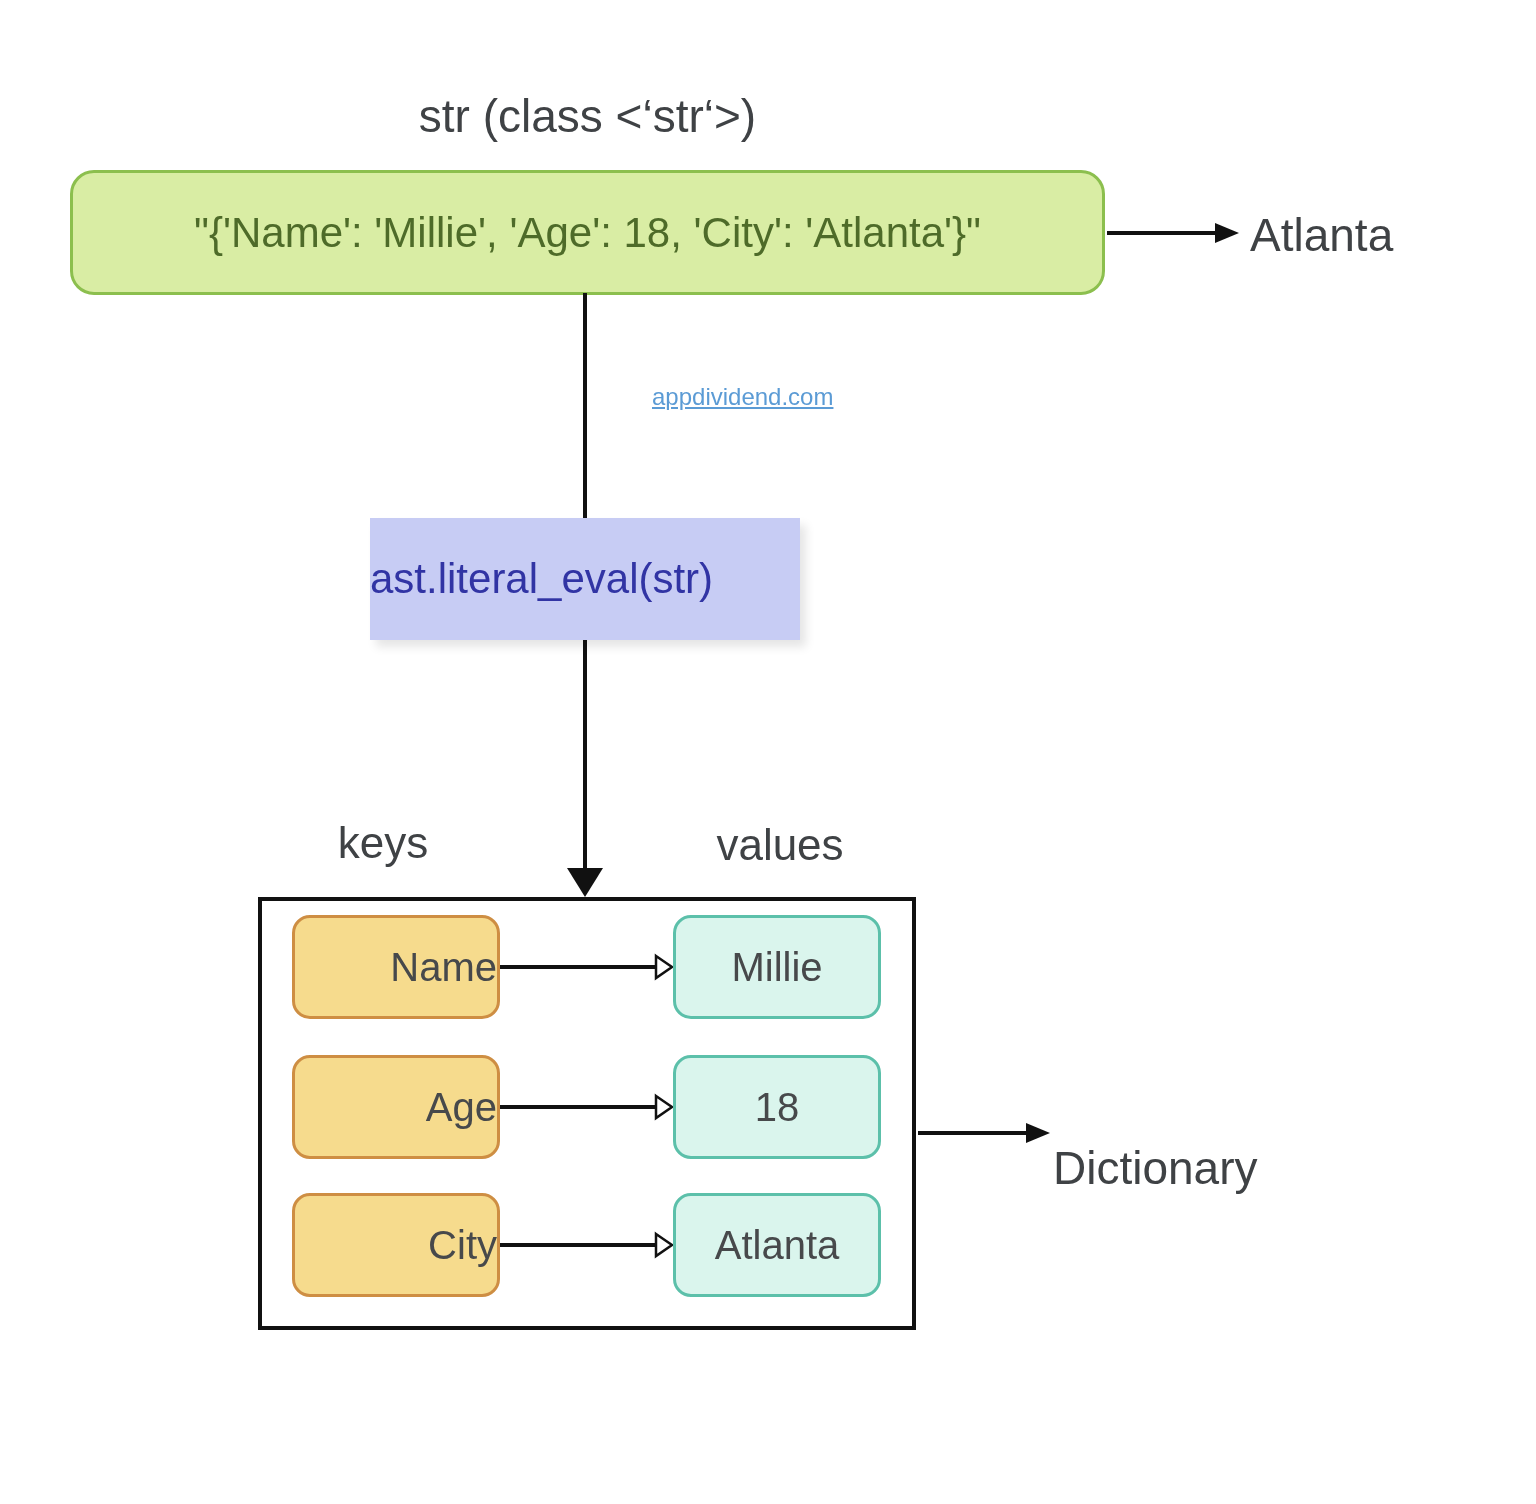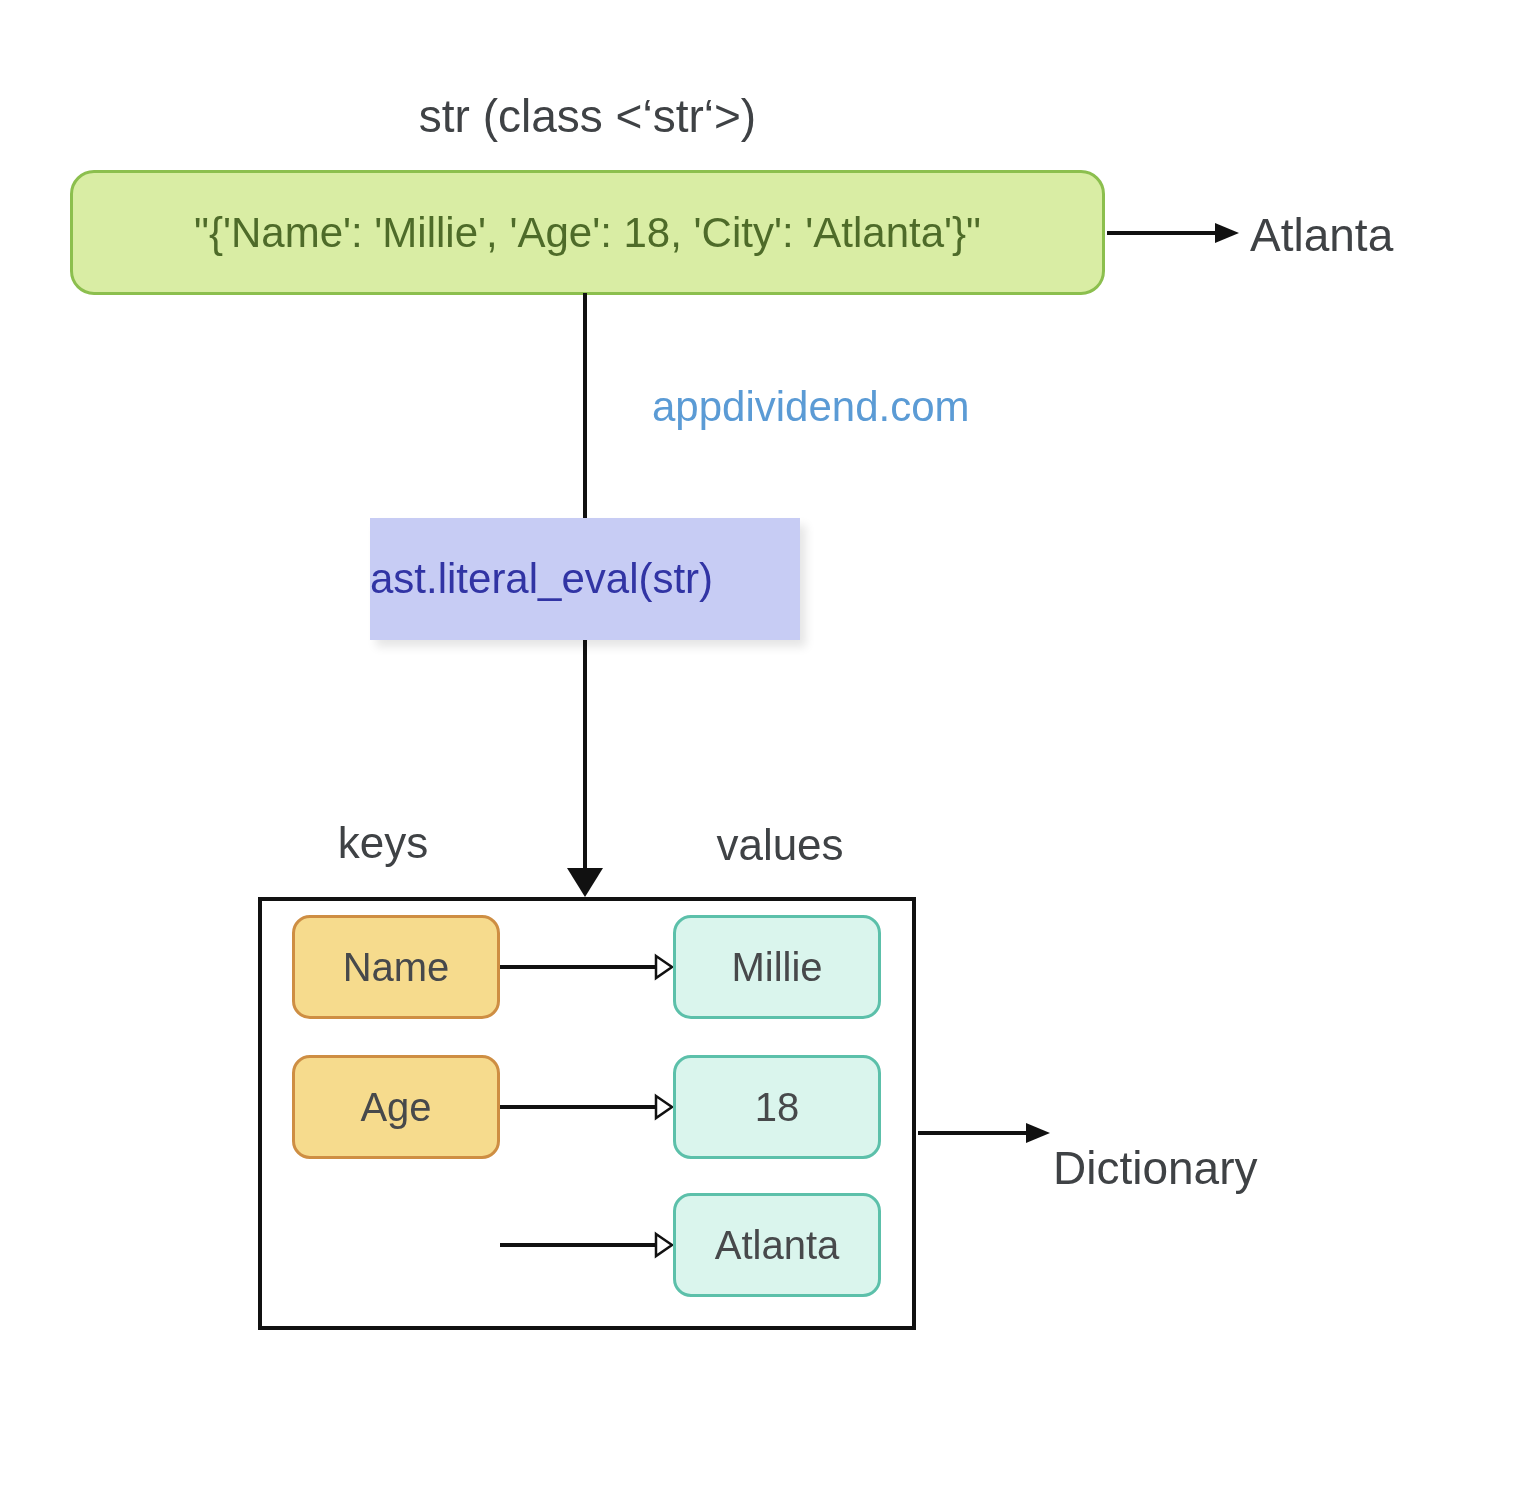--- a/index.html
+++ b/index.html
@@ -54,21 +54,21 @@
     font-size:42px;
     white-space:nowrap;
   }
   .v-line{
     left:583px;top:293px;width:4px;height:578px;
     background:var(--line-black);
   }
   .watermark{
     left:652px;top:383px;
     color:var(--watermark-blue);
-    font-size:42px;white-space:nowrap;
+    font-size:24px;white-space:nowrap;text-decoration:underline;
   }
   .func-box{
     left:370px;top:518px;width:430px;height:122px;
     background:var(--purple-fill);
     box-shadow:6px 7px 9px rgba(0,0,0,0.10);
     display:flex;align-items:center;justify-content:flex-start;
   }
   .func-box span{
     color:var(--purple-text);
     font-size:42px;white-space:nowrap;
@@ -78,21 +78,21 @@
   .dict-box{
     left:258px;top:897px;width:658px;height:433px;
     background:#ffffff;
     border:4px solid var(--line-black);
   }
   .knode{
     width:208px;height:104px;
     background:var(--orange-fill);
     border:3px solid var(--orange-border);
     border-radius:18px;
-    display:flex;align-items:center;justify-content:center;
+    display:flex;align-items:center;justify-content:flex-end;
   }
   .vnode{
     width:208px;height:104px;
     background:var(--teal-fill);
     border:3px solid var(--teal-border);
     border-radius:18px;
     display:flex;align-items:center;justify-content:center;
   }
   .knode span,.vnode span{
     color:var(--node-text);
@@ -158,20 +158,23 @@
     <span>Millie</span>
   </div>
   <svg class="abs arrow-svg" style="left:500px;top:1092px;" width="175" height="30" aria-hidden="true">
     <line x1="0" y1="15" x2="156" y2="15" stroke="#111111" stroke-width="4"></line>
     <polygon points="156,4 172,15 156,26" fill="#ffffff" stroke="#111111" stroke-width="2.5"></polygon>
   </svg>
   <div class="abs vnode v-left row1">
     <span>18</span>
   </div>
 
+  <div class="abs knode k-left row2">
+    <span>City</span>
+  </div>
   <svg class="abs arrow-svg" style="left:500px;top:1230px;" width="175" height="30" aria-hidden="true">
     <line x1="0" y1="15" x2="156" y2="15" stroke="#111111" stroke-width="4"></line>
     <polygon points="156,4 172,15 156,26" fill="#ffffff" stroke="#111111" stroke-width="2.5"></polygon>
   </svg>
   <div class="abs vnode v-left row2">
     <span>Atlanta</span>
   </div>
 
   <svg class="abs arrow-svg" style="left:918px;top:1118px;" width="135" height="30" aria-hidden="true">
     <line x1="0" y1="15" x2="108" y2="15" stroke="#111111" stroke-width="4"></line>

